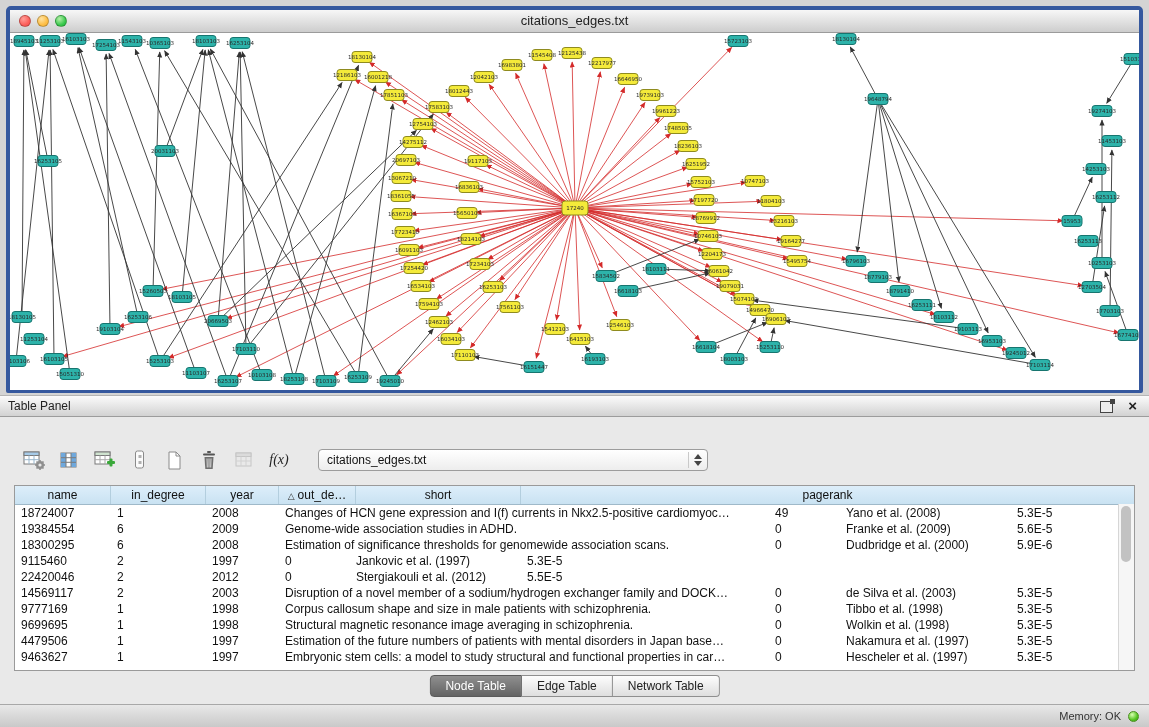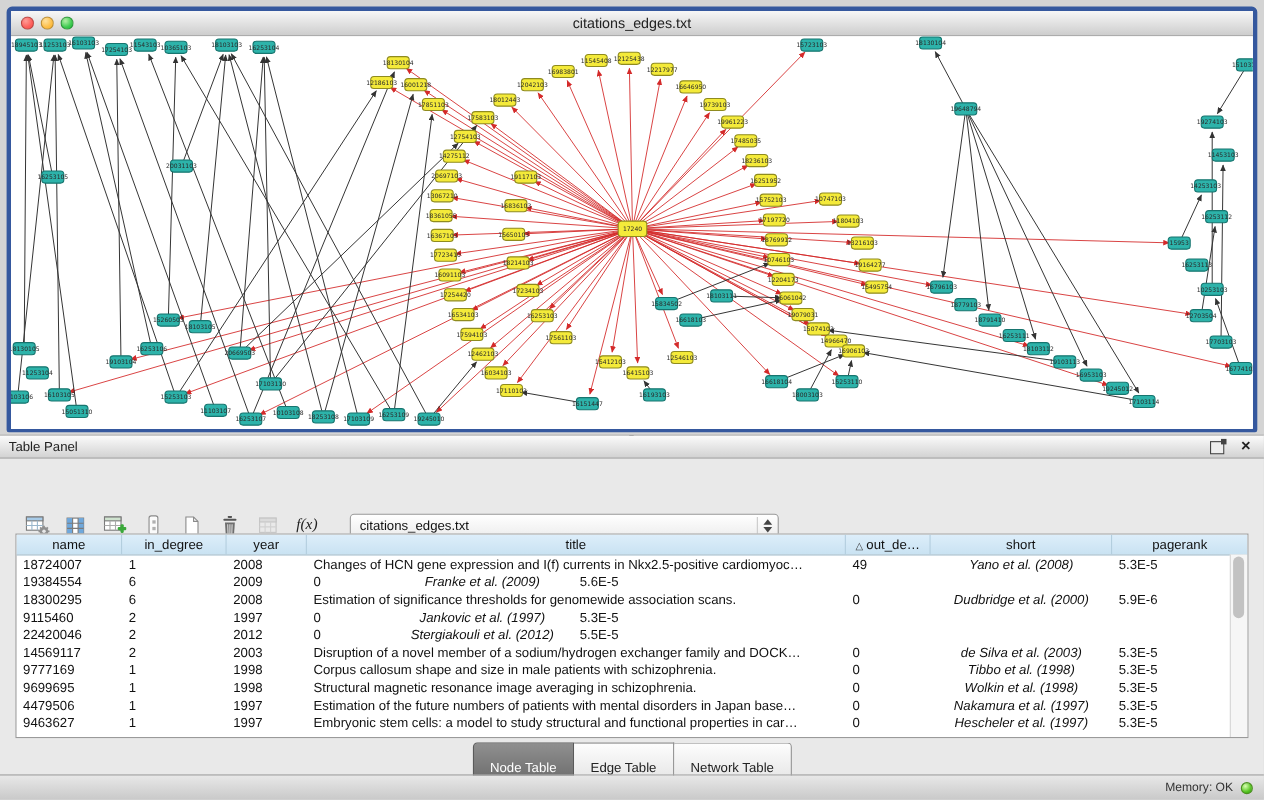--- a/index.html
+++ b/index.html
@@ -27,49 +27,49 @@
   .panel-header{position:absolute;top:395px;left:0;width:1149px;height:22px;
     background:linear-gradient(#fbfbfb,#d2d2d2);border-top:1px solid #b5b5b5;
     border-bottom:1px solid #9c9c9c;box-sizing:border-box;}
   .panel-title{position:absolute;left:8px;top:0;line-height:20px;font-size:12px;color:#222;}
   .panel-float{position:absolute;right:36px;top:5px;width:11px;height:10px;border:1px solid #444;background:#eee;}
   .panel-float .float-box{position:absolute;right:-3px;top:-3px;width:5px;height:5px;background:#444;}
   .panel-close{position:absolute;right:12px;top:0;line-height:20px;font-size:15px;font-weight:bold;color:#222;cursor:default;}
 
   
   .panel-body{position:absolute;top:417px;left:0;width:1149px;height:287px;background:#e9e9e9;}
-  .toolbar{position:absolute;top:29px;left:20px;height:28px;display:flex;align-items:center;gap:7px;margin-top:18px;}
+  .toolbar{position:absolute;top:29px;left:20px;height:28px;display:flex;align-items:center;gap:7px;}
   .tb-btn{width:28px;height:26px;display:flex;align-items:center;justify-content:center;background:transparent;border:none;padding:0;}
   .tb-btn.disabled{opacity:.45;}
   .fx-btn{font-family:"Liberation Serif",serif;font-style:italic;font-size:14px;color:#222;}
   .dropdown{margin-left:18px;width:390px;height:22px;border:1px solid #9c9c9c;border-radius:4px;
     background:linear-gradient(#ffffff,#ededed);display:flex;align-items:center;box-sizing:border-box;}
   .dropdown-text{flex:1;padding-left:8px;font-size:12px;color:#111;white-space:nowrap;overflow:hidden;}
   .dropdown-arrows{width:18px;display:flex;flex-direction:column;align-items:center;gap:2px;border-left:1px solid #c9c9c9;padding:2px 0;}
   .arr-up{width:0;height:0;border-left:4px solid transparent;border-right:4px solid transparent;border-bottom:5px solid #444;}
   .arr-down{width:0;height:0;border-left:4px solid transparent;border-right:4px solid transparent;border-top:5px solid #444;}
 
   
   .table-wrap{position:absolute;top:68px;left:14px;width:1121px;height:186px;background:#fff;
     border:1px solid #9a9a9a;box-sizing:border-box;overflow:hidden;}
   .thead{display:flex;height:18px;background:linear-gradient(#ddeefa,#c9e2f2);border-bottom:1px solid #9fb9c9;}
   .th{height:18px;line-height:18px;font-size:12px;color:#111;text-align:center;
     border-right:1px solid #b3cede;box-sizing:border-box;white-space:nowrap;overflow:hidden;}
   .sort{font-size:9px;margin-right:3px;color:#333;}
   .tr{display:flex;height:16px;}
   .td{height:16px;line-height:16px;font-size:12px;color:#111;padding-left:6px;box-sizing:border-box;
     white-space:nowrap;overflow:hidden;text-overflow:ellipsis;}
-  .td.col5{text-align:center;padding-left:0;font-style:italic;}
+  .td.col5{text-align:left;padding-left:0;}
   .col0{width:96px}.col1{width:95px}.col2{width:73px}.col3{width:490px}.col4{width:77px}.col5{width:165px}.col6{flex:1;border-right:none}
   .vscroll{position:absolute;right:0;top:18px;bottom:0;width:15px;background:#f6f6f6;border-left:1px solid #d6d6d6;}
   .vthumb{position:absolute;left:2px;top:2px;width:10px;height:56px;background:#c2c2c2;border-radius:6px;}
 
   
   .tabs{position:absolute;top:258px;left:50%;transform:translateX(-50%);display:flex;}
-  .tab{height:20px;line-height:20px;padding:12px 15px;font-size:12px;color:#222;
+  .tab{height:20px;line-height:20px;padding:0 15px;font-size:12px;color:#222;
     background:linear-gradient(#fdfdfd,#dedede);border:1px solid #8f8f8f;border-left:none;cursor:default;}
   .tab:first-child{border-left:1px solid #8f8f8f;border-radius:4px 0 0 4px;}
   .tab:last-child{border-radius:0 4px 4px 0;}
   .tab.selected{background:linear-gradient(#8f8f8f,#636363);color:#fff;border-color:#5a5a5a;}
 
   
   .status-bar{position:absolute;bottom:0;left:0;width:1149px;height:23px;
     background:linear-gradient(#e8e8e8,#c9c9c9);border-top:1px solid #a8a8a8;box-sizing:border-box;text-align:right;}
   .mem-label{position:absolute;right:28px;top:0;line-height:22px;font-size:11px;color:#333;}
   .mem-dot{position:absolute;right:10px;top:6px;width:11px;height:11px;border-radius:50%;
@@ -784,39 +784,39 @@
           <span class="arr-down"></span>
       </span>
     </div>
   </div>
 
   <div class="table-wrap">
     <div class="thead" id="thead">
         <div class="th col0"><span>name</span></div>
         <div class="th col1"><span>in_degree</span></div>
         <div class="th col2"><span>year</span></div>
-        <div class="th col3"><span>title</span></div>
         <div class="th col4"><span class="sort">△</span><span>out_de…</span></div>
         <div class="th col5"><span>short</span></div>
         <div class="th col6"><span>pagerank</span></div>
       </div>
     <div id="tbody">
         <div class="tr">
           <div class="td col0">18724007</div>
           <div class="td col1">1</div>
           <div class="td col2">2008</div>
           <div class="td col3">Changes of HCN gene expression and I(f) currents in Nkx2.5-positive cardiomyoc…</div>
           <div class="td col4">49</div>
           <div class="td col5">Yano et al. (2008)</div>
           <div class="td col6">5.3E-5</div>
         </div>
         <div class="tr">
           <div class="td col0">19384554</div>
           <div class="td col1">6</div>
           <div class="td col2">2009</div>
+          <div class="td col3">Genome-wide association studies in ADHD.</div>
           <div class="td col4">0</div>
           <div class="td col5">Franke et al. (2009)</div>
           <div class="td col6">5.6E-5</div>
         </div>
         <div class="tr">
           <div class="td col0">18300295</div>
           <div class="td col1">6</div>
           <div class="td col2">2008</div>
           <div class="td col3">Estimation of significance thresholds for genomewide association scans.</div>
           <div class="td col4">0</div>

